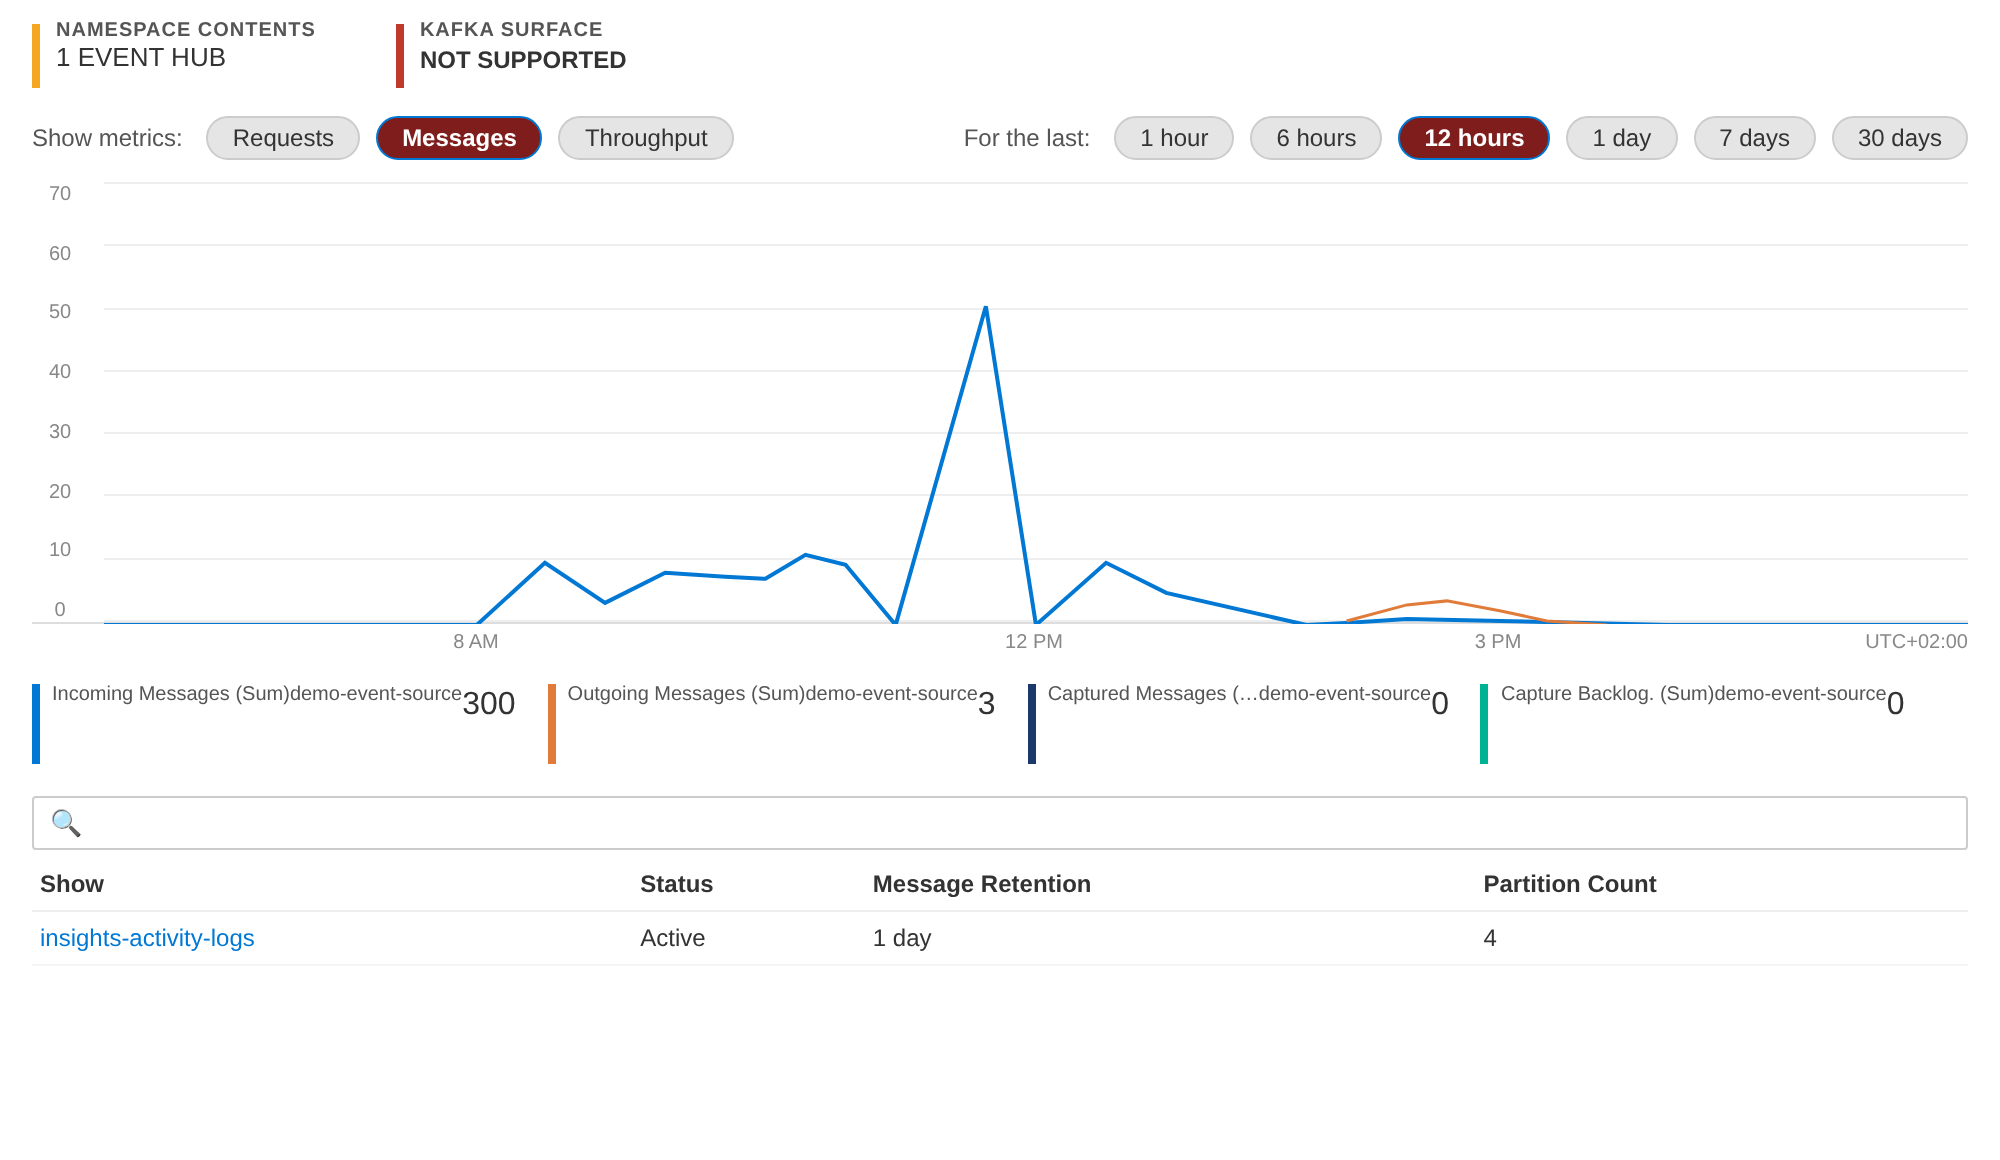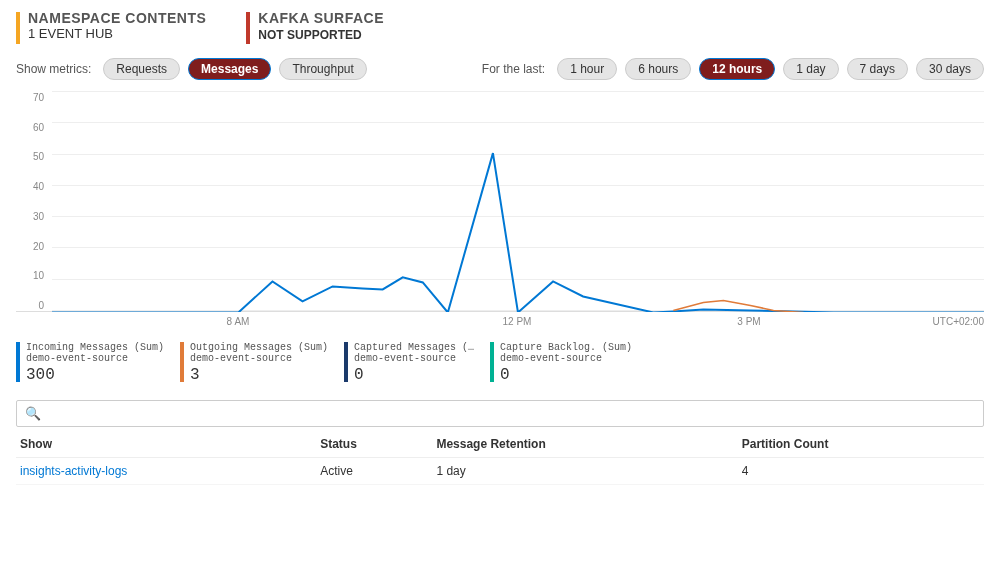--- a/index.html
+++ b/index.html
@@ -2,44 +2,44 @@
 <html><head>
   <meta charset="utf-8">
   <style>
     * { box-sizing: border-box; margin: 0; padding: 0; }
     body { font-family: 'Segoe UI', Arial, sans-serif; font-size: 12px; color: #333; background: #fff; width: 1000px; height: 580px; overflow: hidden; }
 
     .top-bar { display: flex; align-items: flex-start; padding: 10px 16px 8px; gap: 40px; }
     .namespace-section { display: flex; align-items: flex-start; gap: 8px; }
     .yellow-bar { width: 4px; height: 32px; background: #f5a623; flex-shrink: 0; margin-top: 2px; }
     .red-bar { width: 4px; height: 32px; background: #c0392b; flex-shrink: 0; margin-top: 2px; }
-    .section-label { font-size: 14px; font-weight: 600; color: #555; text-transform: uppercase; letter-spacing: 0.5px; }
+    .section-label { font-size: 10px; font-weight: 600; color: #555; text-transform: uppercase; letter-spacing: 0.5px; }
     .section-value { font-size: 13px; font-weight: 500; color: #333; }
     .section-value-small { font-size: 12px; font-weight: 600; color: #333; margin-top: 2px; }
 
     .metrics-bar { display: flex; align-items: center; justify-content: space-between; padding: 6px 16px 8px; }
     .metrics-left { display: flex; align-items: center; gap: 8px; }
     .metrics-right { display: flex; align-items: center; gap: 8px; }
     .metrics-label { font-size: 12px; color: #555; margin-right: 4px; }
     .pill { border: 1px solid #ccc; border-radius: 12px; padding: 3px 12px; font-size: 12px; cursor: pointer; background: #e5e5e5; color: #333; }
     .pill.active { background: #7f1d1d; border-color: #0078d4; color: #fff; font-weight: 600; }
     .for-last-label { font-size: 12px; color: #555; margin-right: 4px; }
 
     .chart-container { position: relative; margin: 4px 16px 0; height: 240px; }
     .chart-area { position: relative; width: 100%; height: 220px; border-bottom: 1px solid #ddd; }
     .y-axis { position: absolute; left: 0; top: 0; height: 100%; display: flex; flex-direction: column-reverse; justify-content: space-between; width: 32px; }
-    .y-label { font-size: 10px; color: #888; text-align: right; padding-right: 4px; }
+    .y-label { font-size: 10px; color: #888; text-align: center; padding-right: 4px; }
     .grid-lines { position: absolute; left: 36px; right: 0; top: 0; bottom: 0; }
     .grid-line { position: absolute; left: 0; right: 0; border-top: 1px solid #eee; }
     .chart-svg { position: absolute; left: 36px; right: 0; top: 0; bottom: 0; }
 
     .legend { display: flex; gap: 16px; padding: 10px 16px 8px; flex-wrap: wrap; }
     .legend-item { display: flex; align-items: flex-start; gap: 6px; }
     .legend-color-bar { width: 4px; height: 40px; flex-shrink: 0; }
-    .legend-text { display: flex; flex-direction: column; font-family: Liberation Mono, monospace; }
+    .legend-text { display: flex; flex-direction: row; }
     .legend-title { font-size: 10px; color: #555; }
     .legend-sub { font-size: 10px; color: #555; }
     .legend-val { font-size: 16px; font-weight: 400; color: #333; margin-top: 2px; }
 
     .search-bar { margin: 8px 16px 4px; border: 1px solid #ccc; border-radius: 2px; display: flex; align-items: center; padding: 5px 8px; }
     .search-bar input { border: none; outline: none; font-size: 12px; flex: 1; color: #555; }
     .search-icon { color: #888; margin-right: 6px; font-size: 13px; }
 
     .table-container { margin: 4px 16px; }
     table { width: 100%; border-collapse: collapse; }

